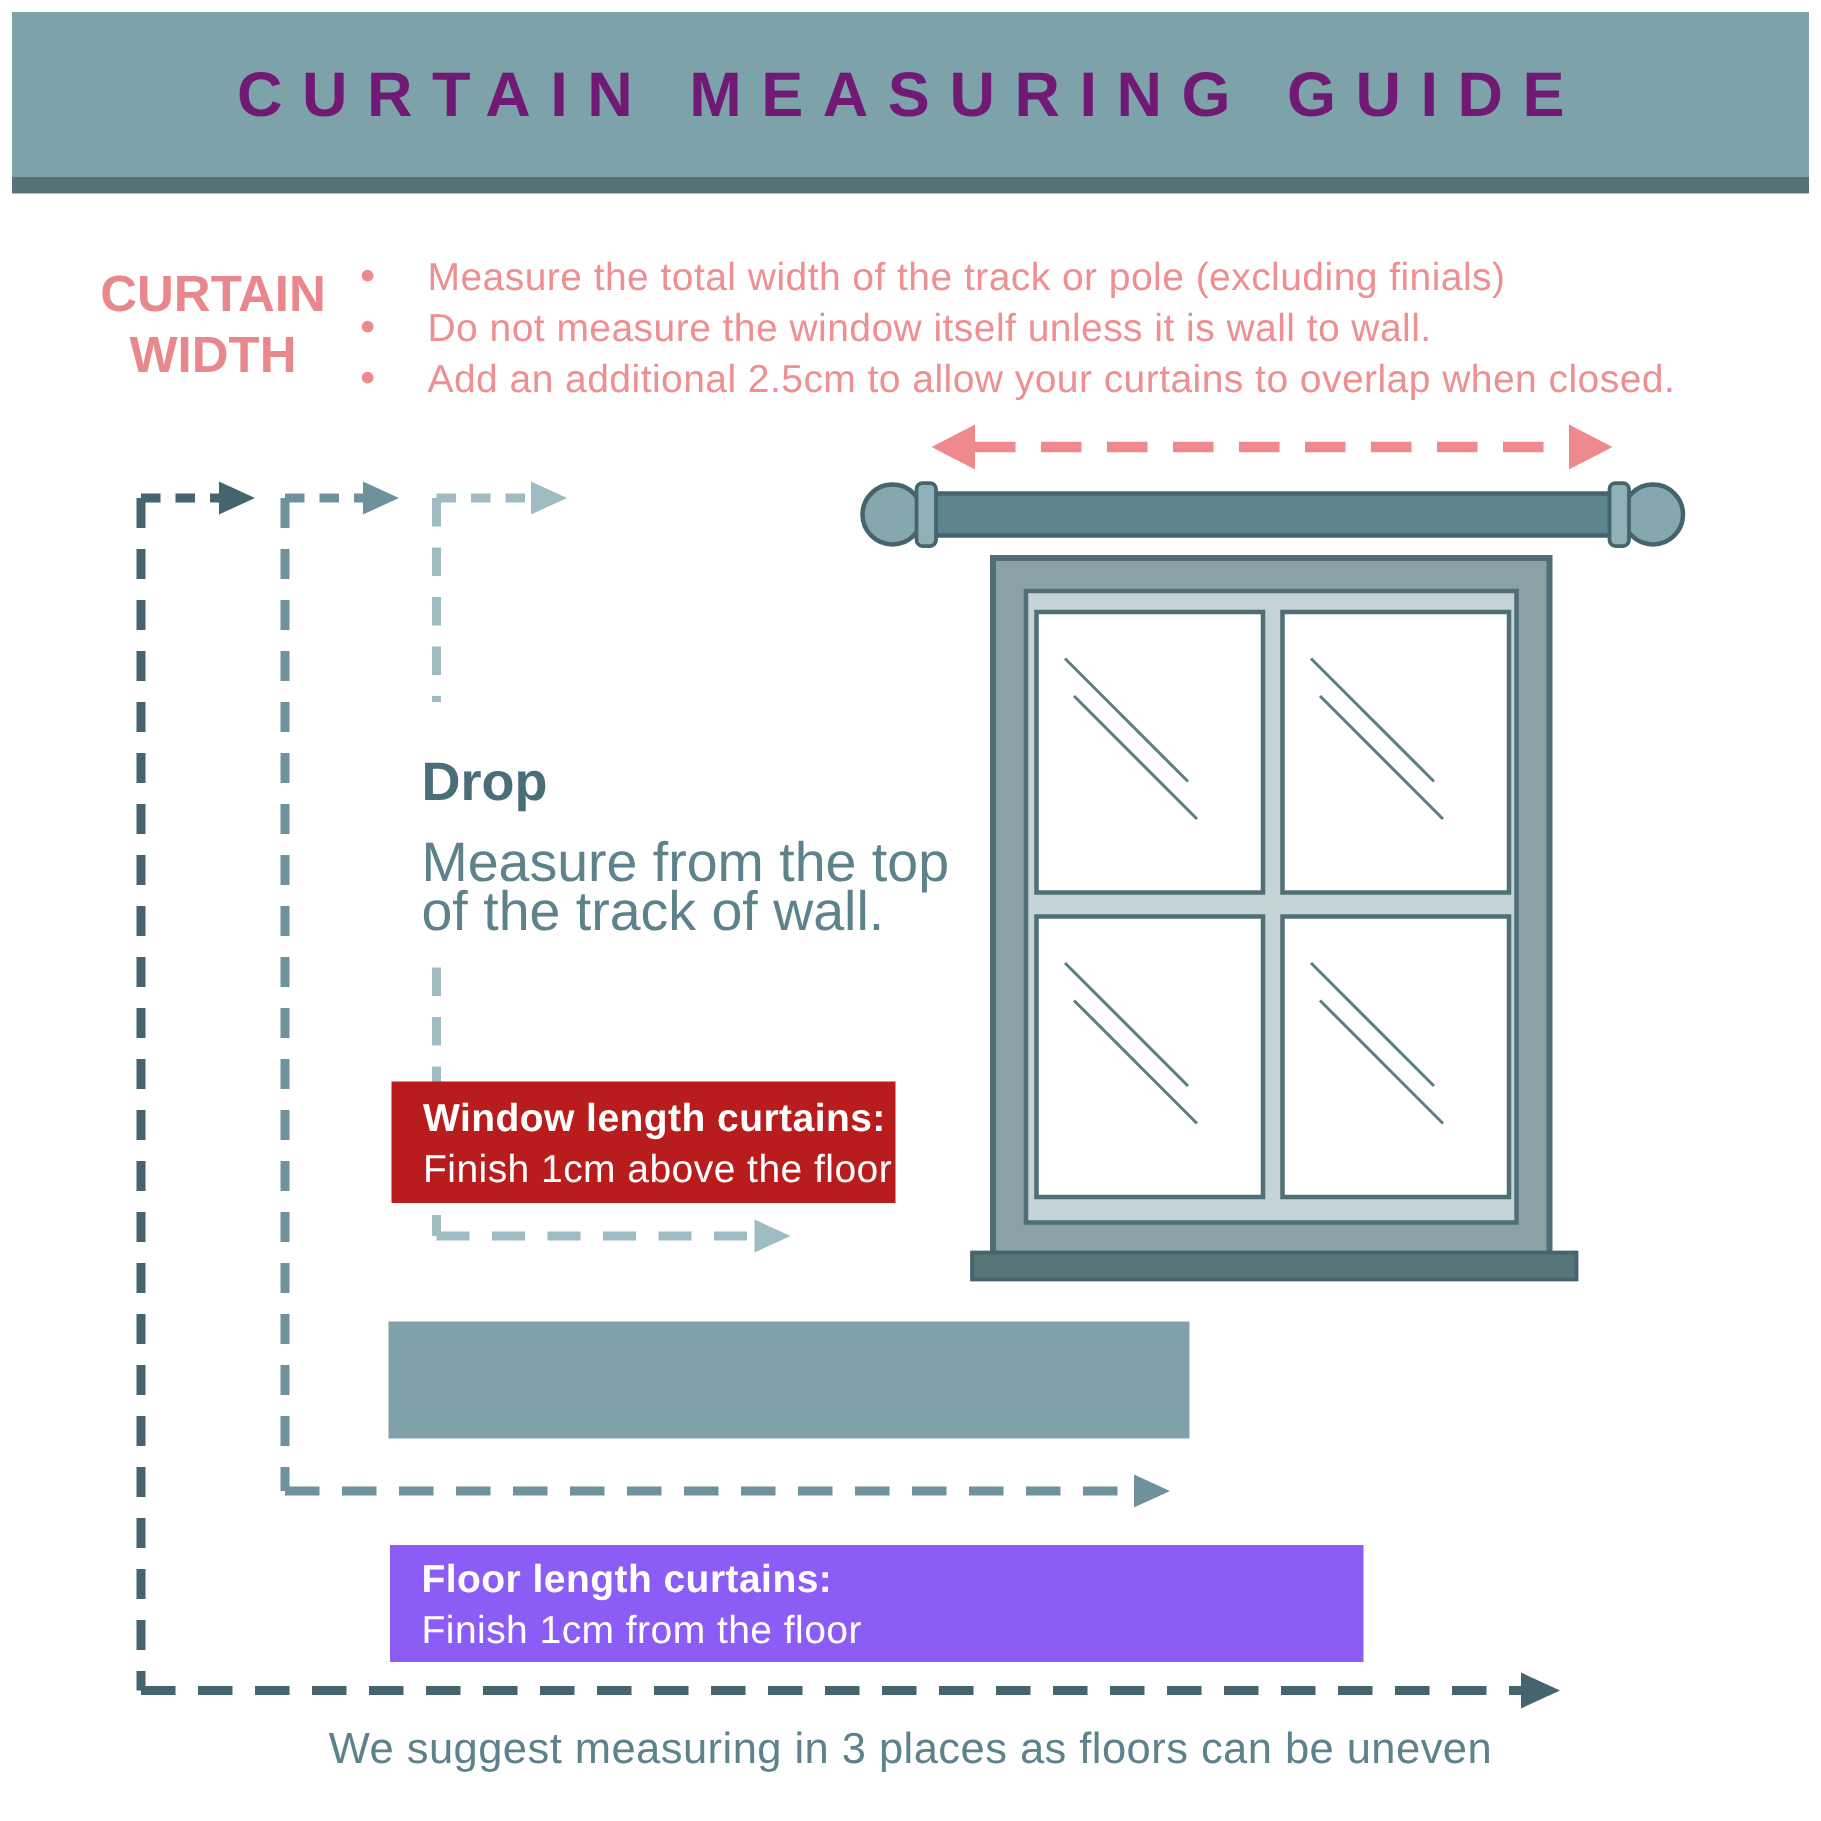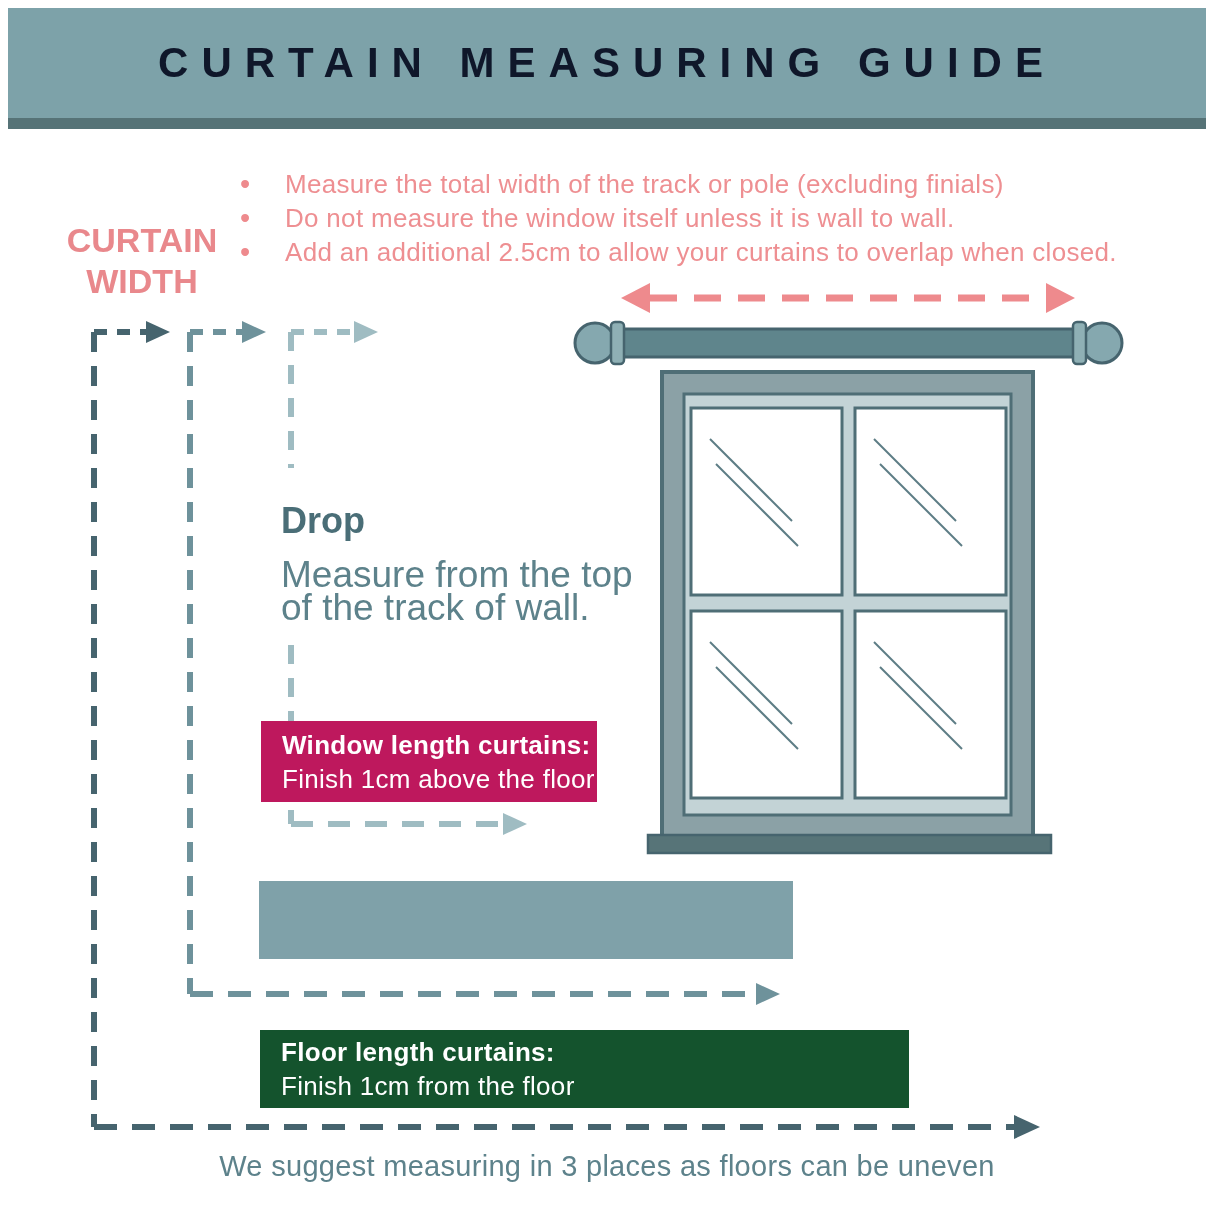--- a/index.html
+++ b/index.html
@@ -3,40 +3,40 @@
 <meta charset="utf-8">
 <style>
   html,body{margin:0;padding:0;background:#ffffff;}
   .canvas{
     position:relative;width:1214px;height:1214px;background:#ffffff;
     overflow:hidden;font-family:"Liberation Sans",sans-serif;
   }
   
   .banner{position:absolute;left:8px;right:8px;top:8px;height:110px;background:#7da2a9;
           display:flex;align-items:center;justify-content:center;}
-  .banner-title{color:#0f172a;font-weight:bold;font-size:42px;letter-spacing:13px;white-space:nowrap;}
+  .banner-title{color:#701a75;font-weight:bold;font-size:42px;letter-spacing:13px;white-space:nowrap;}
   .banner-strip{position:absolute;left:8px;right:8px;top:118px;height:11px;background:#567377;}
   
   .cw-heading{position:absolute;left:56px;top:176px;width:172px;text-align:center;
-              color:#e9888c;font-size:34px;font-weight:bold;line-height:41px;margin-top:44px;}
+              color:#e9888c;font-size:34px;font-weight:bold;line-height:41px;}
   .bullets{position:absolute;left:240px;top:167px;}
   .bullet-row{display:flex;align-items:flex-start;}
   .bullet-dot{width:45px;color:#ee8a8d;font-size:29px;line-height:34px;}
   .bullet-text{color:#ee8f92;font-size:26px;line-height:34px;white-space:nowrap;letter-spacing:0.3px;}
   
   .drop-heading{position:absolute;left:281px;top:500px;font-size:36px;font-weight:bold;color:#4a6e77;}
   .drop-body{position:absolute;left:281px;top:558px;font-size:37px;color:#5d828b;line-height:33px;}
   
   .len-box{position:absolute;color:#ffffff;display:flex;flex-direction:column;justify-content:center;
            padding-left:21px;box-sizing:border-box;z-index:2;}
   .len-title{font-weight:bold;font-size:26px;line-height:34px;letter-spacing:0.3px;white-space:nowrap;}
   .len-sub{font-size:26px;line-height:34px;letter-spacing:0.3px;white-space:nowrap;}
-  .box-window{left:261px;top:721px;width:336px;height:81px;background:#be185d;}
+  .box-window{left:261px;top:721px;width:336px;height:81px;background:#b91c1c;}
   .box-mid{left:259px;top:881px;width:534px;height:78px;background:#7fa1a9;}
-  .box-floor{left:260px;top:1030px;width:649px;height:78px;background:#14532d;}
+  .box-floor{left:260px;top:1030px;width:649px;height:78px;background:#8b5cf6;}
   
   .footer{position:absolute;left:0;right:0;top:1150px;text-align:center;font-size:29px;
           color:#5d828b;letter-spacing:0.3px;}
   .diagram-svg{position:absolute;left:0;top:0;z-index:1;}
 </style>
 </head>
 <body>
 
 <div class="canvas">
 

